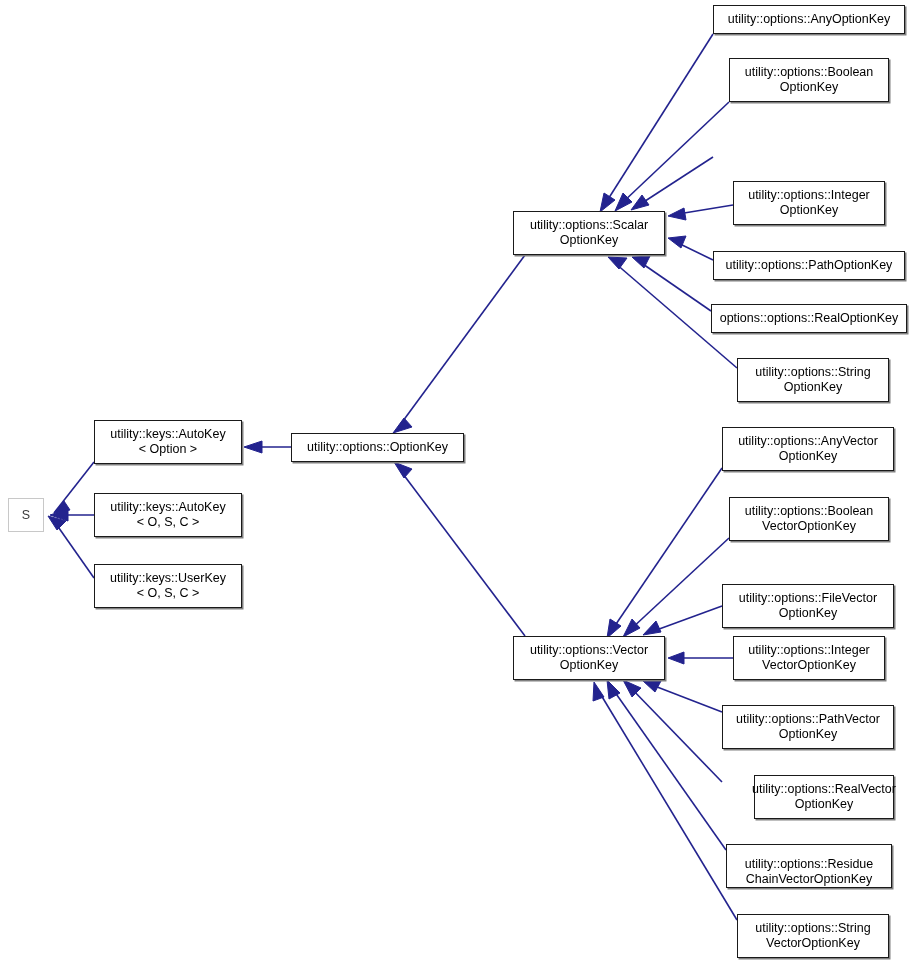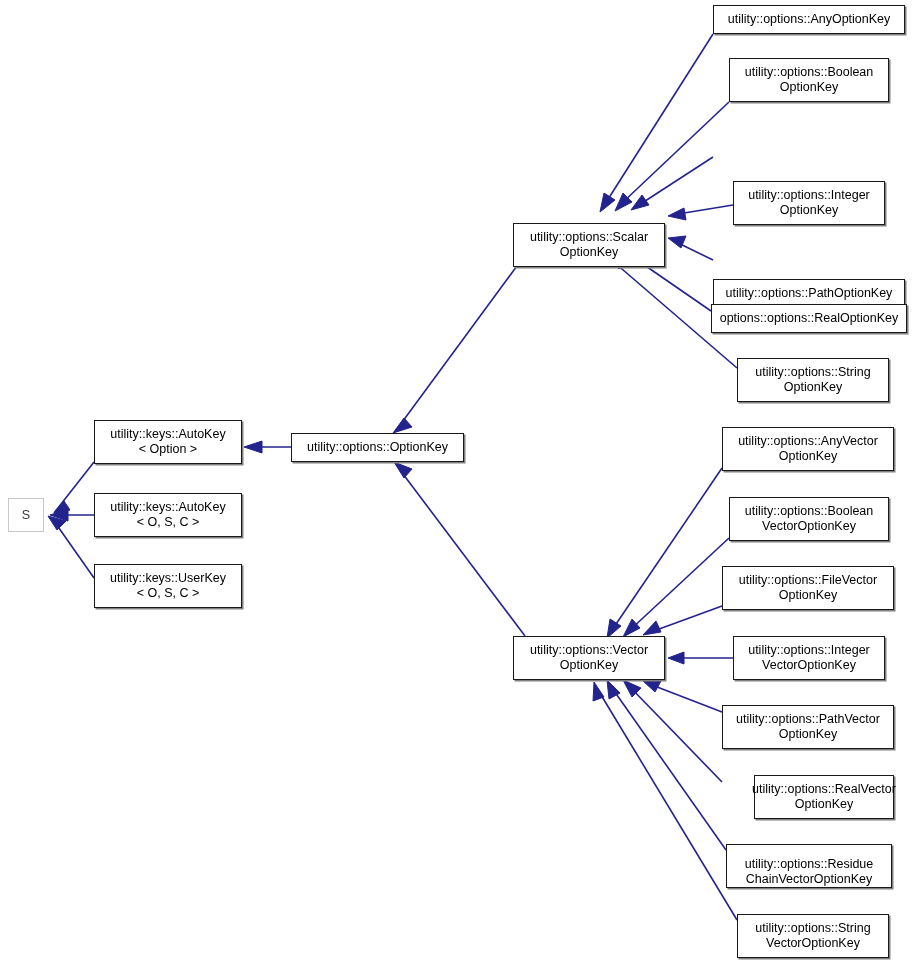--- a/index.html
+++ b/index.html
@@ -153,58 +153,58 @@
       <span>utility::keys::AutoKey
 &lt; O, S, C &gt;</span>
     </div>
     <div class="node" style="left: 94px; top: 564px; width: 148px; height: 44px;">
       <span>utility::keys::UserKey
 &lt; O, S, C &gt;</span>
     </div>
     <div class="node" style="left: 291px; top: 433px; width: 173px; height: 29px;">
       <span>utility::options::OptionKey</span>
     </div>
-    <div class="node" style="left: 513px; top: 211px; width: 152px; height: 44px; margin-top: 12px;">
+    <div class="node" style="left: 513px; top: 211px; width: 152px; height: 44px;">
       <span>utility::options::Scalar
 OptionKey</span>
     </div>
     <div class="node" style="left: 513px; top: 636px; width: 152px; height: 44px;">
       <span>utility::options::Vector
 OptionKey</span>
     </div>
     <div class="node" style="left: 713px; top: 5px; width: 192px; height: 29px; text-align: right;">
       <span>utility::options::AnyOptionKey</span>
     </div>
     <div class="node" style="left: 729px; top: 58px; width: 160px; height: 44px;">
       <span>utility::options::Boolean
 OptionKey</span>
     </div>
     <div class="node" style="left: 733px; top: 181px; width: 152px; height: 44px;">
       <span>utility::options::Integer
 OptionKey</span>
     </div>
-    <div class="node" style="left: 713px; top: 251px; width: 192px; height: 29px; margin-top: 28px;">
+    <div class="node" style="left: 713px; top: 251px; width: 192px; height: 29px;">
       <span>utility::options::PathOptionKey</span>
     </div>
     <div class="node" style="left: 711px; top: 304px; width: 196px; height: 29px;">
       <span>options::options::RealOptionKey</span>
     </div>
     <div class="node" style="left: 737px; top: 358px; width: 152px; height: 44px;">
       <span>utility::options::String
 OptionKey</span>
     </div>
     <div class="node" style="left: 722px; top: 427px; width: 172px; height: 44px;">
       <span>utility::options::AnyVector
 OptionKey</span>
     </div>
     <div class="node" style="left: 729px; top: 497px; width: 160px; height: 44px;">
       <span>utility::options::Boolean
 VectorOptionKey</span>
     </div>
-    <div class="node" style="left: 722px; top: 566px; width: 172px; height: 44px;">
+    <div class="node" style="left: 722px; top: 584px; width: 172px; height: 44px;">
       <span>utility::options::FileVector
 OptionKey</span>
     </div>
     <div class="node" style="left: 733px; top: 636px; width: 152px; height: 44px;">
       <span>utility::options::Integer
 VectorOptionKey</span>
     </div>
     <div class="node" style="left: 722px; top: 705px; width: 172px; height: 44px;">
       <span>utility::options::PathVector
 OptionKey</span>

